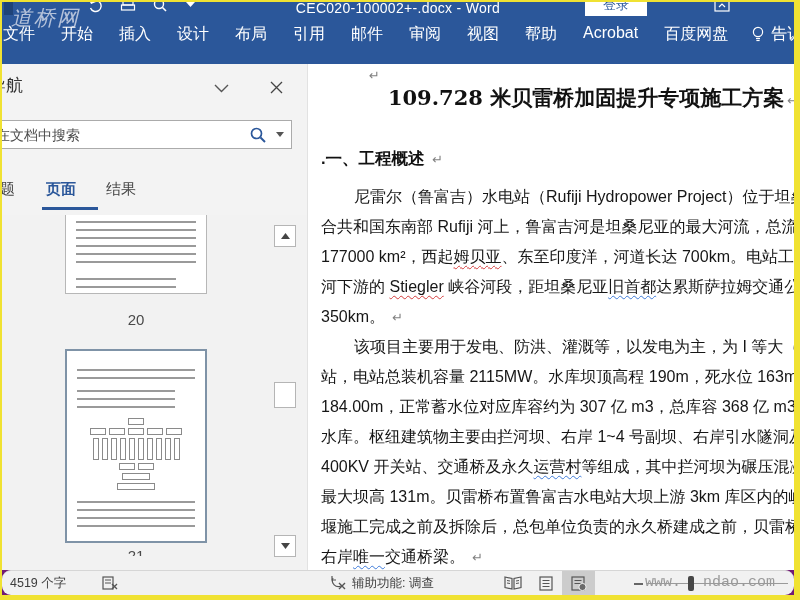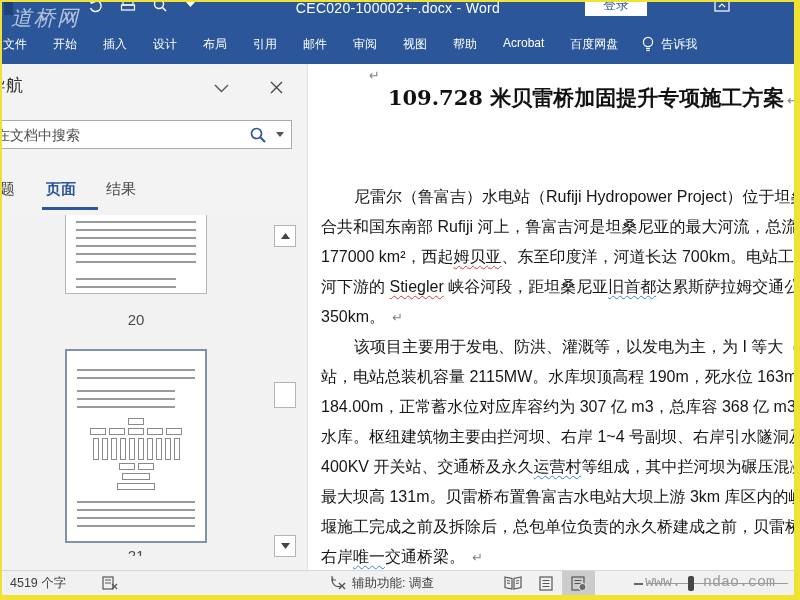--- a/index.html
+++ b/index.html
@@ -15,22 +15,22 @@
   .qat{ position:absolute; top:-5px; display:flex; gap:16px; align-items:center; }
   .win-title{ position:absolute; left:0; right:0; top:-2px; text-align:center;
     color:#fff; font-size:14px; letter-spacing:.3px; }
   .login-btn{ position:absolute; left:583px; top:-10px; width:62px; height:24px;
     background:#fff; color:#2b579a; font-size:13px; text-align:center; line-height:26px; }
   .ribbon-display{ position:absolute; left:712px; top:-4px; }
   
   .wm-top{ position:absolute; left:9px; top:2px; z-index:30; font-family:"DejaVu Serif","Liberation Serif",serif;
     font-style:italic; font-size:21px; color:rgba(240,240,245,.7); letter-spacing:2px; }
   
-  .tabsrow{ height:40px; background:#2b579a; color:#fff; display:flex; align-items:center;
-    font-size:12px; overflow:hidden; padding-left:10px; white-space:nowrap; }
+  .tabsrow{ height:40px; background:#2b579a; color:#fff; display:flex; align-items:flex-start;
+    font-size:16px; overflow:hidden; padding-left:10px; white-space:nowrap; }
   .rtab{ padding:0 13px; cursor:default; }
   .rtab.first{ margin-left:-22px; }
   .tellme{ display:flex; align-items:center; gap:6px; padding-left:10px; }
   
   .main{ position:relative; height:506px; display:flex; }
   .nav-pane{ position:relative; width:306px; background:#f3f3f3; overflow:hidden;
     border-right:1px solid #e2e2e2; flex:none; }
   .nav-title{ position:absolute; left:-13px; top:10px; font-size:17px; color:#333; }
   .nav-chevron{ position:absolute; left:212px; top:20px; }
   .nav-close{ position:absolute; left:268px; top:17px; }
@@ -81,21 +81,21 @@
   .doc-title{ position:absolute; top:20px; left:0; width:570px; text-align:center;
     font-family:"DejaVu Serif","Liberation Serif",serif; font-weight:bold; font-size:21px; color:#111; }
   .doc-heading{ position:absolute; top:84px; left:13px; font-size:16.5px; font-weight:bold; color:#111; }
   .doc-body{ position:absolute; top:118px; left:13px; width:600px; font-size:16px; color:#161616; }
   .dline{ height:30px; line-height:30px; white-space:nowrap; }
   .dline.ind{ padding-left:33px; }
   .wavy-red{ text-decoration:underline wavy #d43c3c 1px; text-underline-offset:3px; }
   .wavy-blue{ text-decoration:underline wavy #3f7bd9 1px; text-underline-offset:3px; }
   
   .statusbar{ position:relative; height:25px; background:#f1f1f1; border-top:1px solid #d6d6d6;
-    font-size:12.5px; color:#3d3d3d; overflow:hidden; }
+    font-size:12.5px; color:#3d3d3d; overflow:hidden;border-radius:9px; }
   .sb-item{ position:absolute; top:0; line-height:24px; }
   .sb-wordcount{ left:8px; }
   .sb-proof{ left:100px; top:4px; }
   .sb-lang{ left:142px; }
   .sb-acc-icon{ left:328px; top:4px; }
   .sb-acc{ left:350px; }
   .viewbtns{ position:absolute; left:494px; top:0; height:24px; display:flex; }
   .vbtn{ width:33px; height:24px; display:flex; align-items:center; justify-content:center; }
   .vbtn.sel{ background:#cccccc; }
   .zoomarea{ position:absolute; left:626px; right:4px; top:0; height:24px; }
@@ -278,20 +278,23 @@
           </div>
         </div>
       </div>
     </div>
 
     <div class="doc-area">
       <span class="pilcrow doc-pilcrow-top">↵</span>
       <div class="doc-title">
         <span>109.728 米贝雷桥加固提升专项施工方案</span><span class="pilcrow">↵</span>
       </div>
+      <div class="doc-heading">
+        <span>.一、工程概述</span> <span class="pilcrow">↵</span>
+      </div>
       <div class="doc-body">
           <div class="dline ind"><span>尼雷尔（鲁富吉）水电站（Rufiji Hydropower Project）位于坦桑尼</span></div>
           <div class="dline"><span>合共和国东南部 Rufiji 河上，鲁富吉河是坦桑尼亚的最大河流，总流域</span></div>
           <div class="dline"><span>177000 km²，西起</span><span class="wavy-red">姆贝亚</span><span>、东至印度洋，河道长达 700km。电站工程区位于 Ru</span></div>
           <div class="dline"><span>河下游的 </span><span class="wavy-red">Stiegler</span><span> 峡谷河段，距坦桑尼亚</span><span class="wavy-blue">旧首都</span><span>达累斯萨拉姆交通公路里</span></div>
           <div class="dline"><span>350km。</span><span class="pilcrow"> ↵</span></div>
           <div class="dline ind"><span>该项目主要用于发电、防洪、灌溉等，以发电为主，为 I 等大（1）型</span></div>
           <div class="dline"><span>站，电站总装机容量 2115MW。水库坝顶高程 190m，死水位 163m，正常蓄</span></div>
           <div class="dline"><span>184.00m，正常蓄水位对应库容约为 307 亿 m3，总库容 368 亿 m3，为多年</span></div>
           <div class="dline"><span>水库。枢纽建筑物主要由拦河坝、右岸 1~4 号副坝、右岸引水隧洞及地面厂</span></div>

